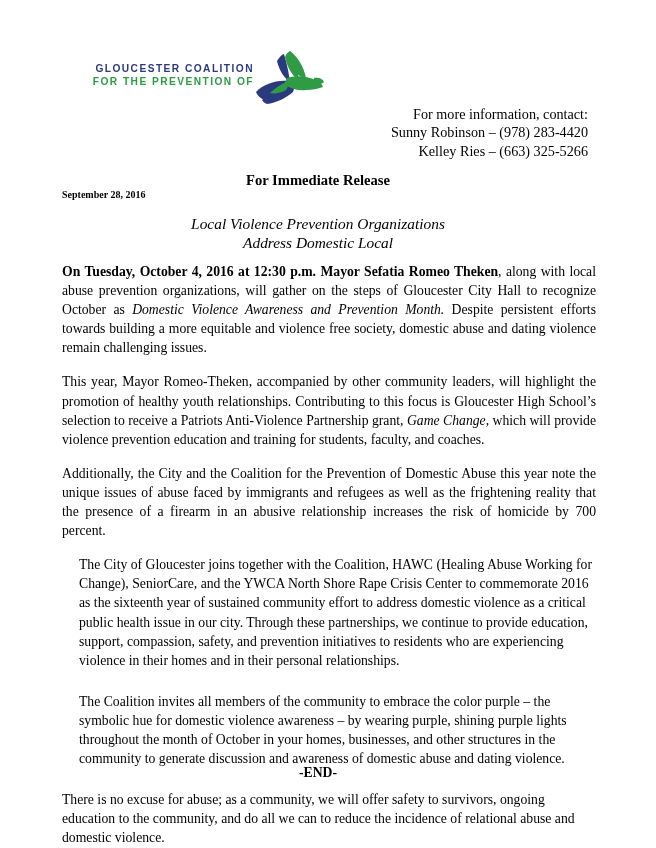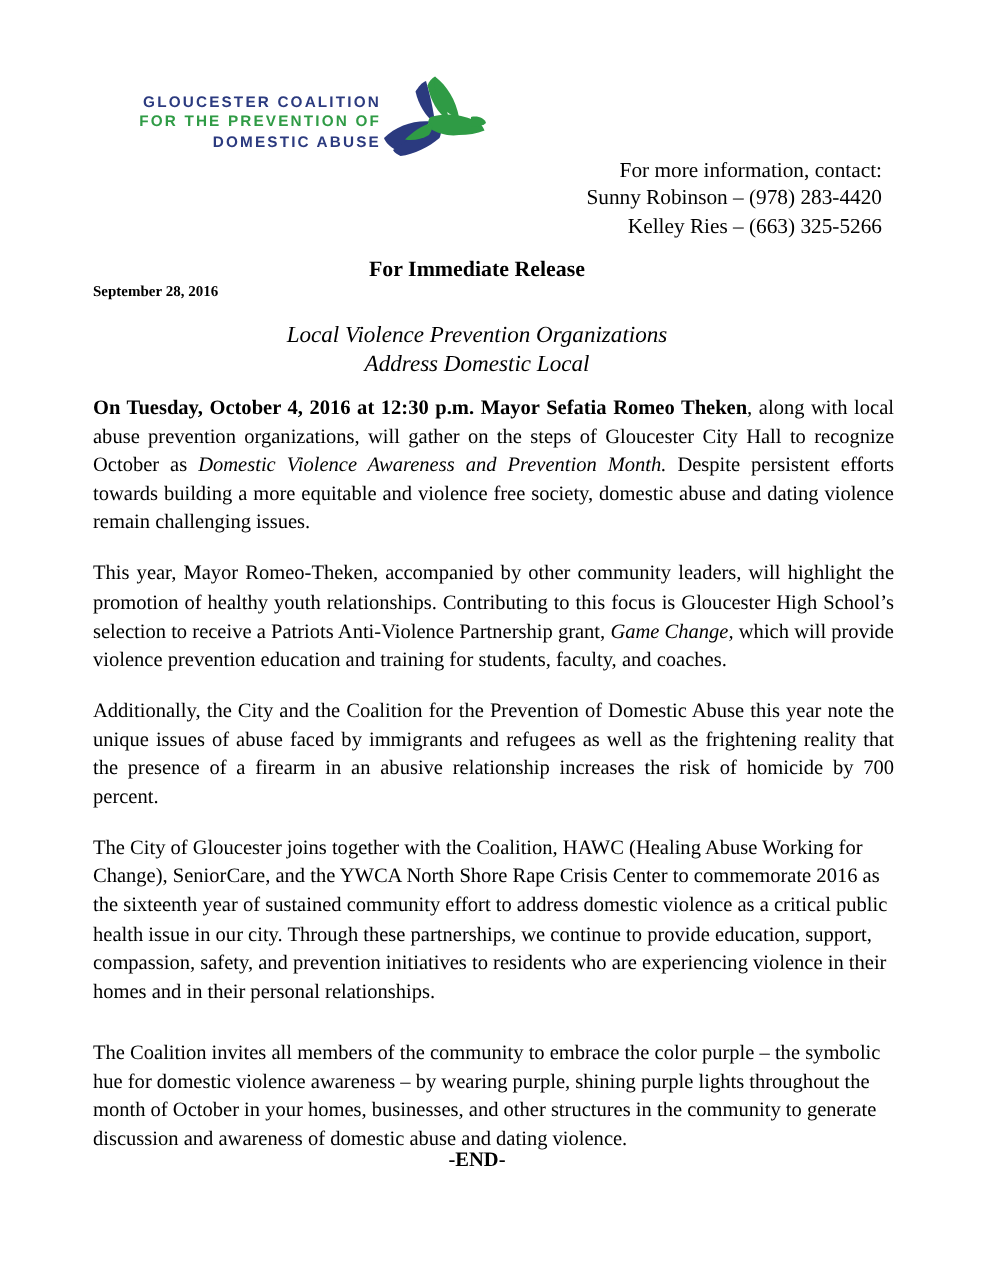--- a/index.html
+++ b/index.html
@@ -98,21 +98,21 @@
     top: 262px;
     width: 534px;
   }
   .para {
     font-size: 13.7px;
     line-height: 19.1px;
     margin: 0 0 15px 0;
   }
   .para.justify { text-align: justify; }
   .para.left { text-align: left; }
-  .para.gap-large { margin-bottom: 22px; }
+  .para.gap-large { margin-bottom: 22px; margin-left: 17px; }
   .para b { font-weight: bold; }
   .para i { font-style: italic; }
 
   .end-mark {
     position: absolute;
     left: 0;
     right: 0;
     top: 765px;
     text-align: center;
     font-size: 13.7px;
@@ -121,21 +121,20 @@
 </style>
 </head>
 <body>
 
 <div class="page">
 
   <div class="logo-block">
     <div class="logo-text">
       <div class="logo-line1">GLOUCESTER COALITION</div>
       <div class="logo-line2">FOR THE PREVENTION OF</div>
-      <div class="logo-line3">DOMESTIC ABUSE</div>
     </div>
     <svg class="logo-bird" viewBox="0 0 70 62">
 
       <path d="M2 44 C10 36 22 32 33 33 C26 40 18 47 10 52 C6 50 3 47 2 44 Z" fill="#2b3a7f"></path>
       <path d="M8 52 C18 46 28 38 37 31 C40 35 41 40 39 44 C32 50 22 55 13 56 C11 55 9 54 8 52 Z" fill="#2b3a7f"></path>
 
       <path d="M30 6 C33 16 35 26 36 34 C30 30 25 22 23 13 C25 10 27 7 30 6 Z" fill="#2b3a7f"></path>
 
       <path d="M36 3 C41 12 44 22 45 32 C38 28 33 19 31 9 C32 6 34 4 36 3 Z" fill="#2f9b45"></path>
       <path d="M36 3 C44 9 50 19 52 30 C46 30 40 24 37 16 C36 11 35 7 36 3 Z" fill="#2f9b45"></path>
@@ -165,18 +164,19 @@
     <p class="para justify"><b>On Tuesday, October 4, 2016 at 12:30 p.m. Mayor Sefatia Romeo Theken</b><span>, along with local abuse prevention organizations, will gather on the steps of Gloucester City Hall to recognize October as </span><i>Domestic Violence Awareness and Prevention Month.</i><span> Despite persistent efforts towards building a more equitable and violence free society, domestic abuse and dating violence remain challenging issues.</span></p>
 
     <p class="para justify"><span>This year, Mayor Romeo-Theken, accompanied by other community leaders, will highlight the promotion of healthy youth relationships.  Contributing to this focus is Gloucester High School’s selection to receive a Patriots Anti-Violence Partnership grant, </span><i>Game Change,</i><span> which will provide violence prevention education and training for students, faculty, and coaches.</span></p>
 
     <p class="para justify">Additionally, the City and the Coalition for the Prevention of Domestic Abuse this year note the unique issues of abuse faced by immigrants and refugees as well as the frightening reality that the presence of a firearm in an abusive relationship increases the risk of homicide by 700 percent.</p>
 
     <p class="para left gap-large">The City of Gloucester joins together with the Coalition, HAWC (Healing Abuse Working for Change), SeniorCare, and the YWCA North Shore Rape Crisis Center to commemorate 2016 as the sixteenth year of sustained community effort to address domestic violence as a critical public health issue in our city.  Through these partnerships, we continue to provide education, support, compassion, safety, and prevention initiatives to residents who are experiencing violence in their homes and in their personal relationships.</p>
 
     <p class="para left gap-large">The Coalition invites all members of the community to embrace the color purple – the symbolic hue for domestic violence awareness – by wearing purple, shining purple lights throughout the month of October in your homes, businesses, and other structures in the community to generate discussion and awareness of domestic abuse and dating violence.</p>
 
+    <p class="para left">There is no excuse for abuse; as a community, we will offer safety to survivors, ongoing education to the community, and do all we can to reduce the incidence of relational abuse and domestic violence.</p>
 
   </div>
 
   <div class="end-mark">-END-</div>
 
 </div>
 
 </body></html>

